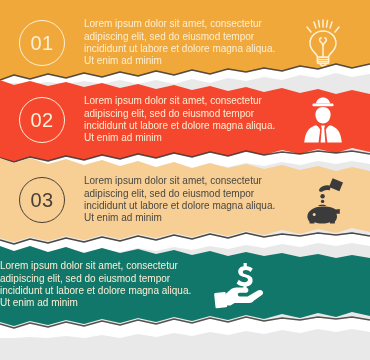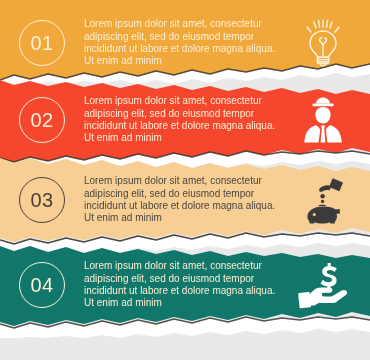--- a/index.html
+++ b/index.html
@@ -149,25 +149,20 @@
       <path d="M0,10 L14,14 L30,9 L48,13 L66,8 L84,12 L102,7 L120,11 L138,6 L156,10 L174,5 L192,9 L210,4 L228,8 L246,3 L264,7 L282,4 L300,6 L318,3 L336,5 L352,3 L370,6 L370,16 L352,13 L336,16 L318,13 L300,17 L282,14 L264,18 L246,15 L228,19 L210,16 L192,20 L174,17 L156,21 L138,18 L120,22 L102,19 L84,22 L66,20 L48,22 L30,21 L14,22 L0,22 Z" fill="#ffffff"></path>
       <path d="M0,10 L14,14 L30,9 L48,13 L66,8 L84,12 L102,7 L120,11 L138,6 L156,10 L174,5 L192,9 L210,4 L228,8 L246,3 L264,7 L282,4 L300,6 L318,3 L336,5 L352,3 L370,6" fill="none" stroke="#2e2a26" stroke-width="1.6" stroke-linejoin="round" opacity="0.85"></path>
     </svg>
   </div>
 
   <div class="band" style="top:238px;height:98px;">
     <svg width="370" height="98" viewBox="0 0 370 98" preserveAspectRatio="none">
       <path d="M0,8 L14,13 L30,8 L48,14 L66,9 L84,15 L102,10 L120,15 L138,11 L156,16 L174,12 L192,17 L210,13 L228,18 L246,14 L264,18 L282,15 L300,19 L318,16 L336,20 L352,17 L370,20 V78 L352,74 L336,79 L318,75 L300,80 L282,76 L264,81 L246,77 L228,82 L210,78 L192,83 L174,79 L156,84 L138,80 L120,85 L102,81 L84,86 L66,82 L48,87 L30,83 L14,88 L0,84 Z" fill="#11776b"></path>
     </svg>
     <div class="row theme-light" style="top:14px;height:66px;">
-      <div class="num-wrap">
-        <div class="num-circle">
-            <span>04</span>
-          </div>
-      </div>
       <div class="desc">Lorem ipsum dolor sit amet, consectetur adipiscing elit, sed do eiusmod tempor incididunt ut labore et dolore magna aliqua. Ut enim ad minim</div>
       <div class="icon-wrap">
         <svg width="50" height="48" viewBox="0 0 50 48" fill="#ffffff">
           <path d="M29.6 2 L29.6 5.2 C26.4 5.6 24.2 7.6 24.2 10.4 C24.2 13.6 26.6 15 30.2 16 C33 16.8 34 17.4 34 18.8 C34 20.2 32.6 21.2 30.4 21.2 C28 21.2 26.2 20.2 24.8 18.8 L22.6 22.4 C24.2 24 26.6 25 29.4 25.3 L29.4 28.6 L32.6 28.6 L32.6 25.3 C36.2 24.8 38.6 22.6 38.6 19.4 C38.6 16 36 14.6 32.4 13.6 C29.6 12.8 28.8 12.2 28.8 11 C28.8 9.8 30 9 31.8 9 C33.8 9 35.4 9.8 36.6 10.9 L38.8 7.5 C37.4 6.2 35.2 5.4 32.8 5.2 L32.8 2 Z"></path>
           <path d="M48.6 30.2 C47.4 28.8 45.4 28.6 43.8 29.6 L33.6 35.4 L25.8 35.4 C24.6 35.4 23.8 34.6 23.8 33.6 C23.8 32.6 24.6 31.8 25.8 31.8 L31.6 31.8 C33.2 31.8 34.4 30.6 34.4 29.2 C34.4 27.8 33.2 26.6 31.6 26.6 L22.4 26.6 C19.8 26.6 17.6 27.6 15.8 29.2 L11.8 32.8 L11.8 44.4 L16.4 44.4 L20.6 42 L35.2 42 C37 42 38.6 41.2 39.8 39.8 L48.2 33.8 C49.2 32.8 49.4 31.2 48.6 30.2 Z"></path>
           <rect x="0.8" y="31.4" width="11.6" height="15.4" rx="1.2" transform="rotate(-6 6.6 39.1)"></rect>
         </svg>
       </div>
     </div>
     <svg width="370" height="24" viewBox="0 0 370 24" preserveAspectRatio="none" style="position:absolute;left:0;top:76px;">

